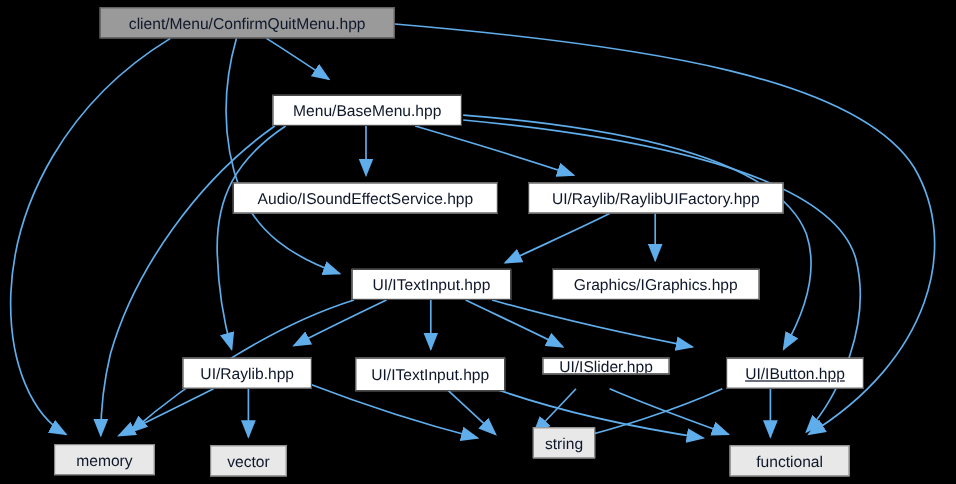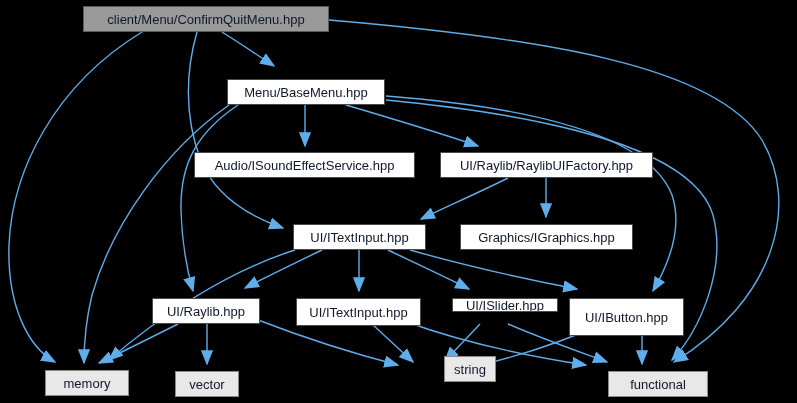--- a/index.html
+++ b/index.html
@@ -69,21 +69,21 @@
   <div class="node file" style="left:293px;top:224px;width:133px;height:26px;">UI/ITextInput.hpp</div>
 
   <div class="node file" style="left:460px;top:224px;width:173px;height:26px;">Graphics/IGraphics.hpp</div>
 
   <div class="node file" style="left:152px;top:298px;width:108px;height:26px;">UI/Raylib.hpp</div>
 
   <div class="node file" style="left:296px;top:298px;width:125px;height:28px;">UI/ITextInput.hpp</div>
 
   <div class="node file" style="left:452px;top:298px;width:106px;height:14px;">UI/ISlider.hpp</div>
 
-  <div class="node file" style="left:569px;top:298px;width:115px;height:38px;">UI/IButton.hpp</div>
+  <div class="node file" style="left:605px;top:298px;width:115px;height:26px;text-decoration:underline;">UI/IButton.hpp</div>
 
   <div class="node std" style="left:45px;top:370px;width:84px;height:26px;">memory</div>
 
   <div class="node std" style="left:175px;top:371px;width:64px;height:26px;">vector</div>
 
   <div class="node std" style="left:405px;top:356px;width:52px;height:26px;margin-left:39px;">string</div>
 
   <div class="node std" style="left:608px;top:371px;width:100px;height:26px;">functional</div>
 
 </div>

